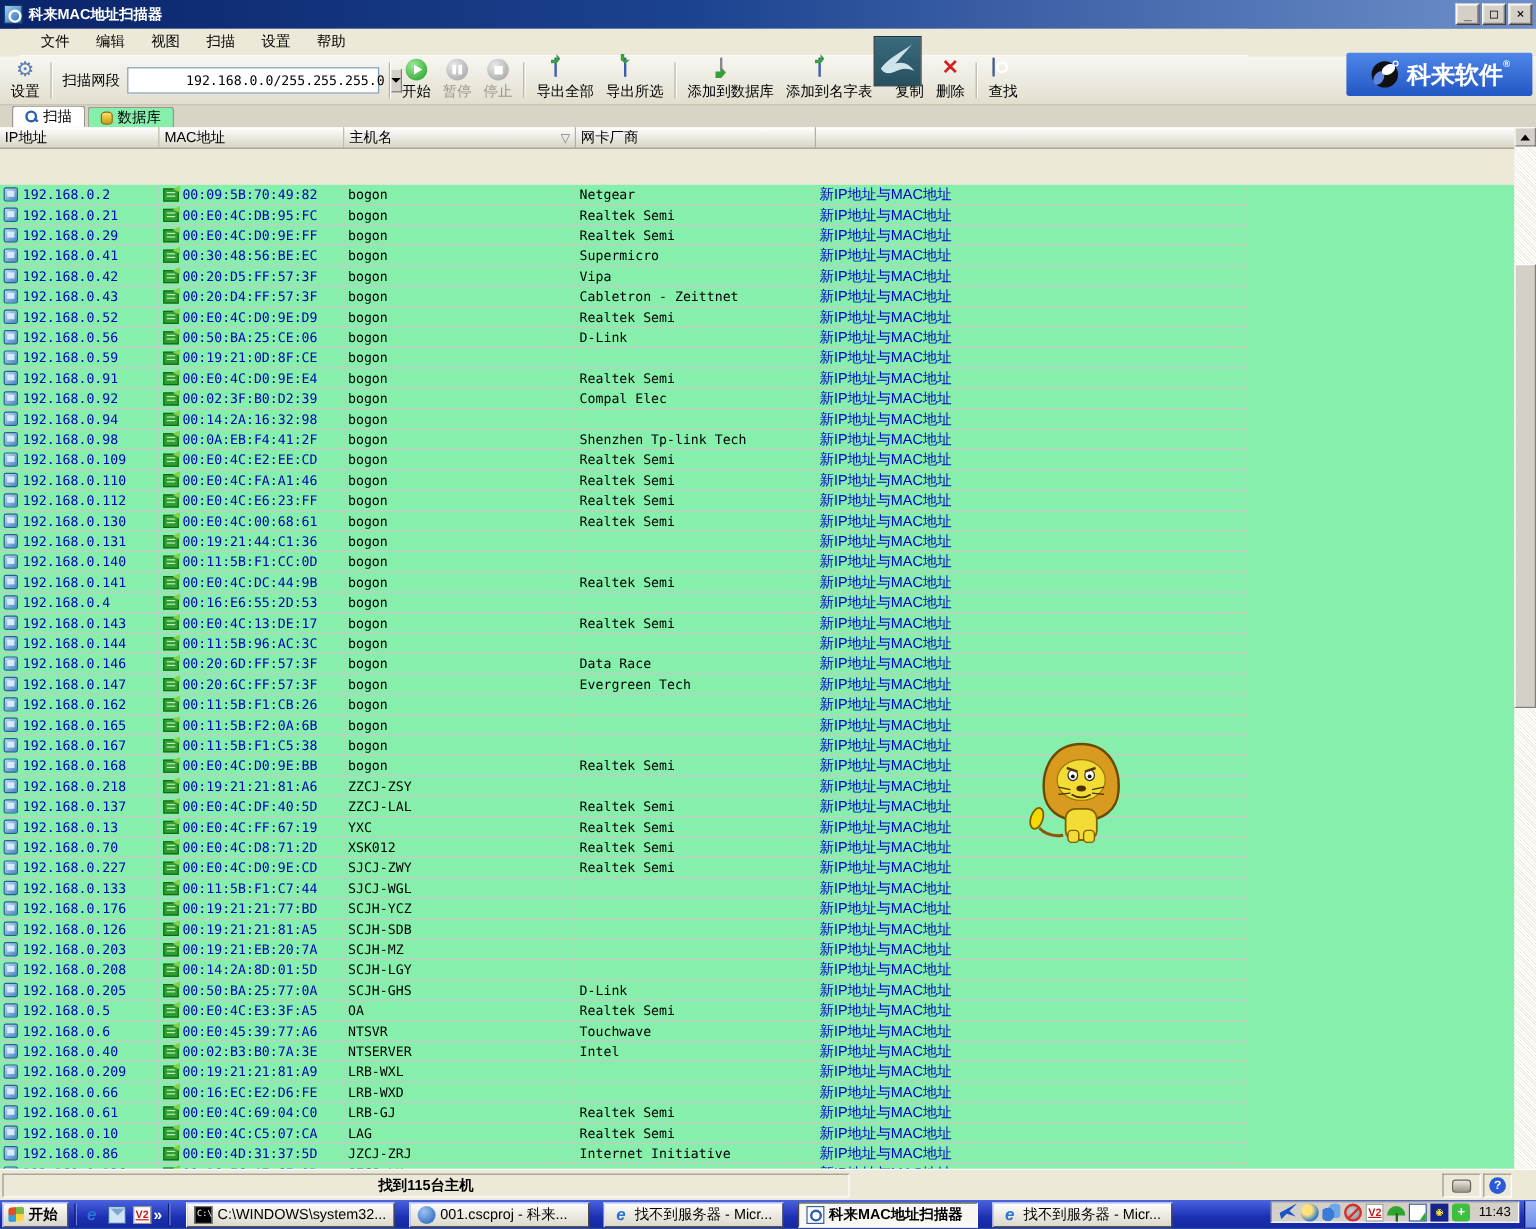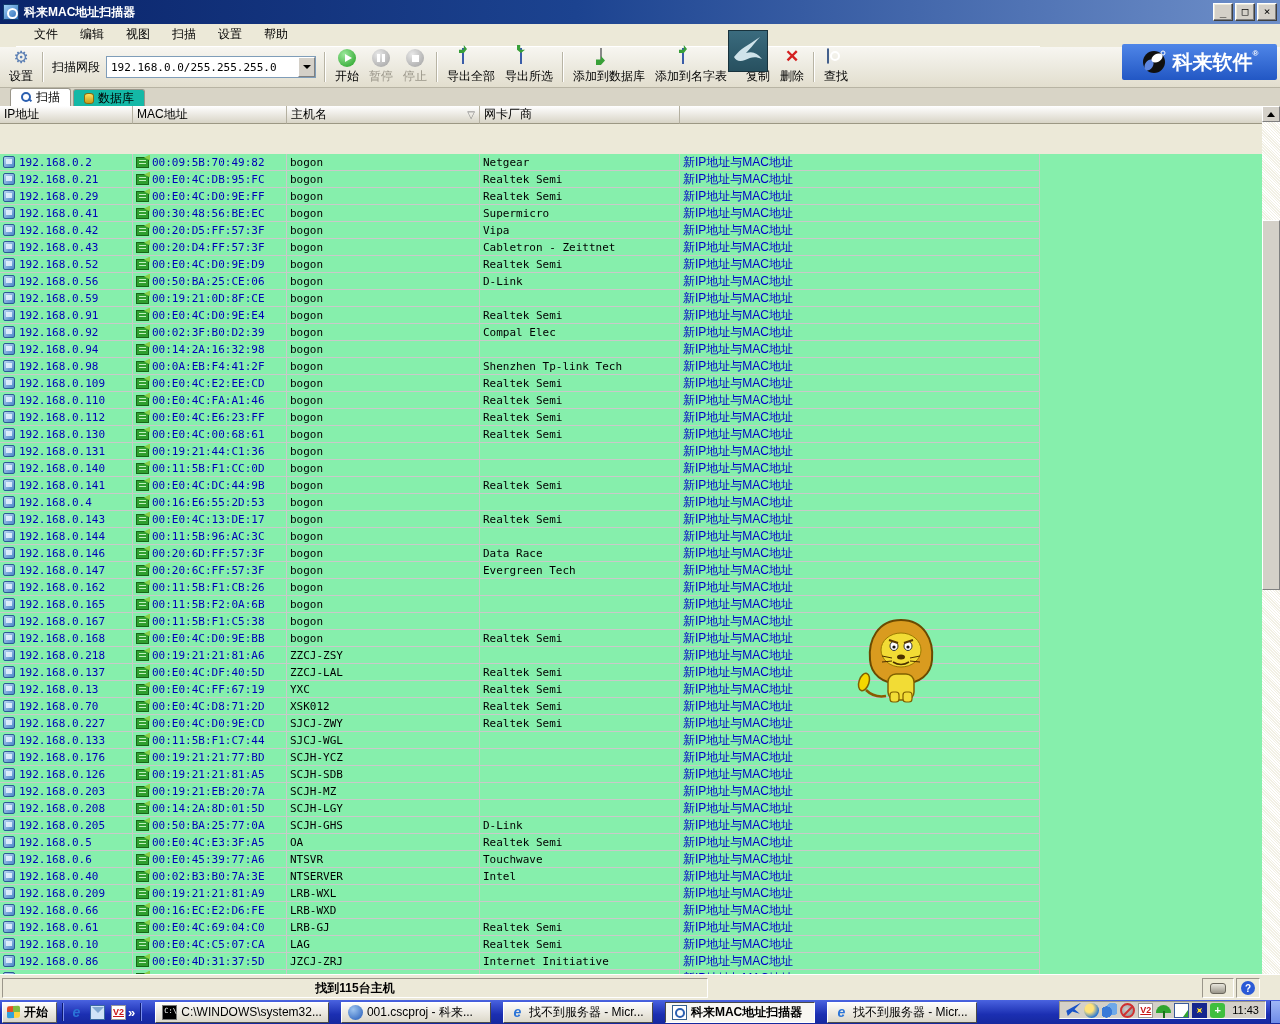--- a/index.html
+++ b/index.html
@@ -38,34 +38,34 @@
   .sheet::after{content:"";position:absolute;right:-4px;top:-4px;width:8px;height:8px;background:#38A038;clip-path:polygon(0 60%,60% 60%,60% 0,100% 50%,60% 100%,0 100%);}
   .sheet.dn::after{transform:rotate(90deg);}
   .page{width:13px;height:16px;background:#fff;border:1px solid #888;position:relative;}
   .page::after{content:"";position:absolute;right:-4px;bottom:-2px;width:9px;height:9px;background:#38A038;clip-path:polygon(0 40%,55% 40%,55% 0,100% 50%,55% 100%,0 100%);}
   .copy2{width:11px;height:14px;background:#fff;border:1px solid #666;box-shadow:3px 3px 0 #fff,4px 4px 0 #666;margin:-2px 0 0 -3px;}
   .redx{color:#D42020;font-size:17px;font-weight:bold;line-height:16px;text-align:center;}
   .find-ic{width:16px;height:13px;background:linear-gradient(#cfd8ea,#7d92b8);border:1px solid #44608c;border-radius:2px;position:relative;}
   .find-ic::after{content:"";position:absolute;left:2px;top:2px;width:6px;height:6px;border:2px solid #fff;border-radius:50%;}
   .caret{margin-left:3px;width:0;height:0;border-top:4px solid #000;border-left:3px solid transparent;border-right:3px solid transparent;align-self:center;}
   .subnet-wrap{display:flex;align-items:center;margin:0 4px;}
-  .combo{width:210px;height:22px;background:#fff;border:1px solid #7F9DB9;display:flex;align-items:center;margin-left:6px;}
+  .combo{width:210px;height:22px;background:#fff;border:1px solid #7F9DB9;display:flex;align-items:center;margin-left:6px;padding-left:44px;}
   .combo .val{flex:1;padding:0 4px;font-family:"DejaVu Sans Mono",monospace;font-size:11px;color:#000;white-space:nowrap;}
   .combo .drop{width:17px;height:20px;background:#D4D0C8;border:1px solid;border-color:#fff #808080 #808080 #fff;display:flex;align-items:center;justify-content:center;}
   .combo .drop i{width:0;height:0;border-top:4px solid #000;border-left:4px solid transparent;border-right:4px solid transparent;}
   
   .bird-box{position:absolute;left:728px;top:30px;width:40px;height:42px;background:linear-gradient(#3A6B7E,#27505F);border:1px solid #18323c;}
   
   .brand{position:absolute;left:1122px;top:44px;width:155px;height:36px;background:linear-gradient(#4F86E8,#2257C4);
     display:flex;align-items:center;justify-content:center;color:#fff;font-weight:bold;font-size:20px;gap:6px;border-radius:2px;}
   .brand .reg{font-size:8px;vertical-align:top;}
   
   .tabbar{position:absolute;left:0;top:88px;width:1280px;height:18px;background:#D8D4C6;display:flex;align-items:flex-end;padding-left:10px;}
   .tab{height:17px;display:flex;align-items:center;gap:4px;padding:0 10px;border:1px solid #9a968a;border-bottom:none;
-    border-radius:3px 3px 0 0;background:#14b8a6;margin-right:2px;color:#000;}
+    border-radius:3px 3px 0 0;background:#86efac;margin-right:2px;color:#000;}
   .tab.active{background:#fff;height:18px;font-weight:normal;}
   .mag-ic{width:11px;height:11px;position:relative;}
   .mag-ic::before{content:"";position:absolute;left:0;top:0;width:6px;height:6px;border:2px solid #2B5FB0;border-radius:50%;}
   .mag-ic::after{content:"";position:absolute;left:7px;top:7px;width:4px;height:2px;background:#2B5FB0;transform:rotate(45deg);}
   .db-ic{width:10px;height:11px;background:linear-gradient(#FFE060,#C89A18);border:1px solid #8a6a10;border-radius:4px/3px;}
   
   .thead{position:absolute;left:0;top:106px;width:1262px;height:18px;display:flex;}
   .hcell{height:18px;background:linear-gradient(#FFFFFF,#D8D4C6);border-right:1px solid #B4B0A0;border-bottom:1px solid #9C9884;
     padding:0 4px;display:flex;align-items:center;color:#000;}
   .hfill{flex:1;border-right:none;}

